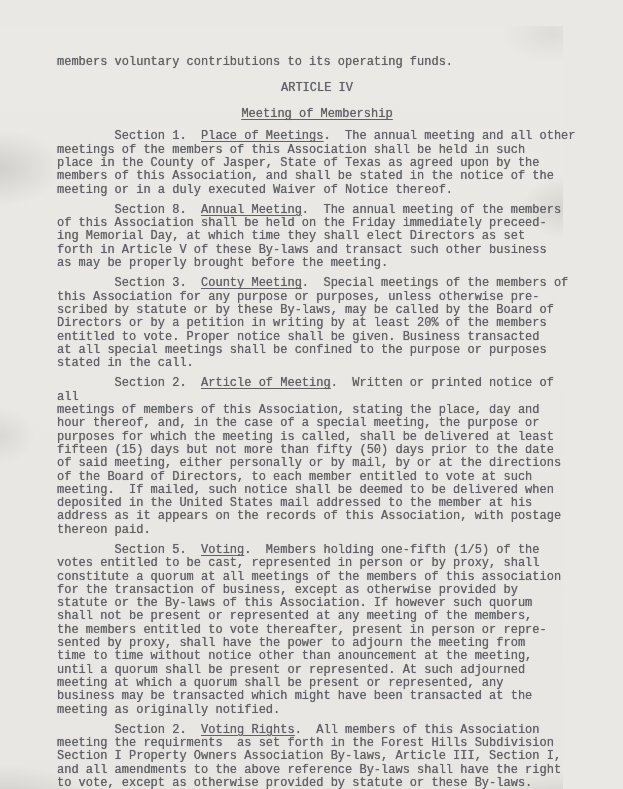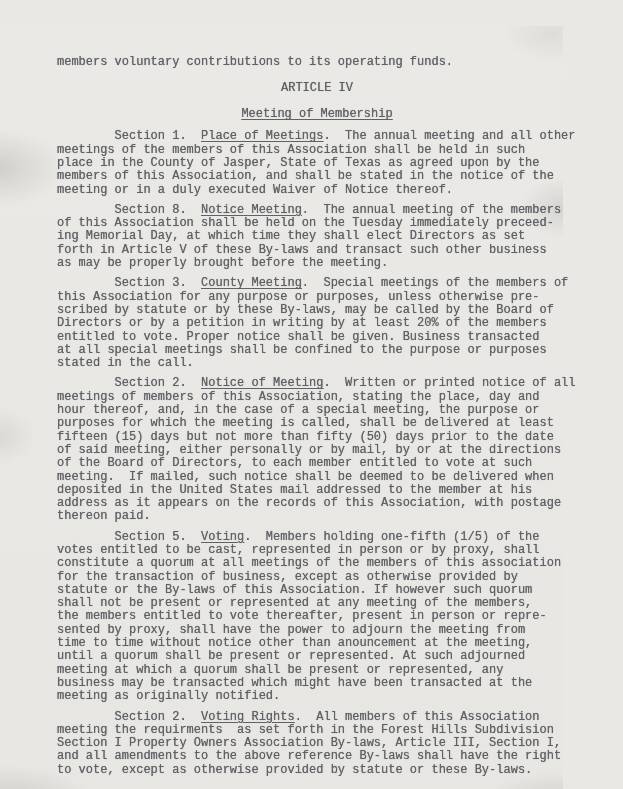--- a/index.html
+++ b/index.html
@@ -57,33 +57,33 @@
 <div class="page">
   <div class="text-column">
       <p class="para align-left kind-opening"><span>members voluntary contributions to its operating funds.</span></p>
       <p class="para align-center kind-heading"><span>ARTICLE IV</span></p>
       <p class="para align-center kind-subheading"><span class="u">Meeting of Membership</span></p>
       <p class="para align-left kind-section"><span>        Section 1.  </span><span class="u">Place of Meetings</span><span>.  The annual meeting and all other
 meetings of the members of this Association shall be held in such
 place in the County of Jasper, State of Texas as agreed upon by the
 members of this Association, and shall be stated in the notice of the
 meeting or in a duly executed Waiver of Notice thereof.</span></p>
-      <p class="para align-left kind-section"><span>        Section 8.  </span><span class="u">Notice Meeting</span><span>.  The annual meeting of the members
-of this Association shall be held on the Tuesday immediately preceed-
+      <p class="para align-left kind-section"><span>        Section 8.  </span><span class="u">Annual Meeting</span><span>.  The annual meeting of the members
+of this Association shall be held on the Friday immediately preceed-
 ing Memorial Day, at which time they shall elect Directors as set
 forth in Article V of these By-laws and transact such other business
 as may be properly brought before the meeting.</span></p>
       <p class="para align-left kind-section"><span>        Section 3.  </span><span class="u">County Meeting</span><span>.  Special meetings of the members of
 this Association for any purpose or purposes, unless otherwise pre-
 scribed by statute or by these By-laws, may be called by the Board of
 Directors or by a petition in writing by at least 20% of the members
 entitled to vote. Proper notice shall be given. Business transacted
 at all special meetings shall be confined to the purpose or purposes
 stated in the call.</span></p>
-      <p class="para align-left kind-section"><span>        Section 2.  </span><span class="u">Notice of Meeting</span><span>.  Written or printed notice of all
+      <p class="para align-left kind-section"><span>        Section 2.  </span><span class="u">Article of Meeting</span><span>.  Written or printed notice of all
 meetings of members of this Association, stating the place, day and
 hour thereof, and, in the case of a special meeting, the purpose or
 purposes for which the meeting is called, shall be delivered at least
 fifteen (15) days but not more than fifty (50) days prior to the date
 of said meeting, either personally or by mail, by or at the directions
 of the Board of Directors, to each member entitled to vote at such
 meeting.  If mailed, such notice shall be deemed to be delivered when
 deposited in the United States mail addressed to the member at his
 address as it appears on the records of this Association, with postage
 thereon paid.</span></p>

